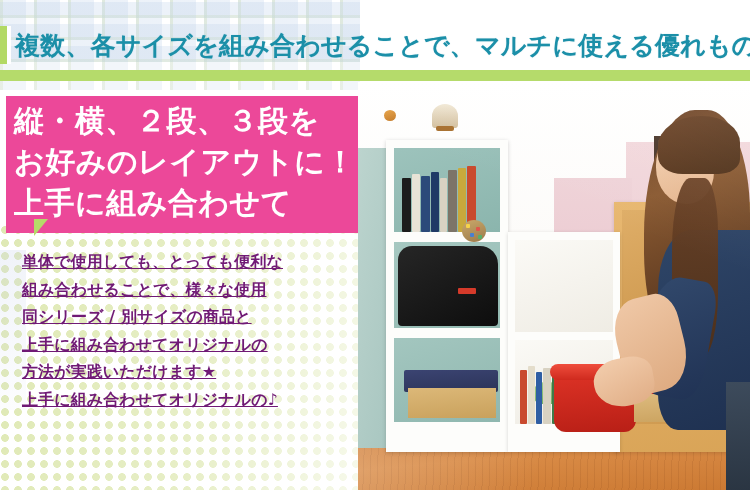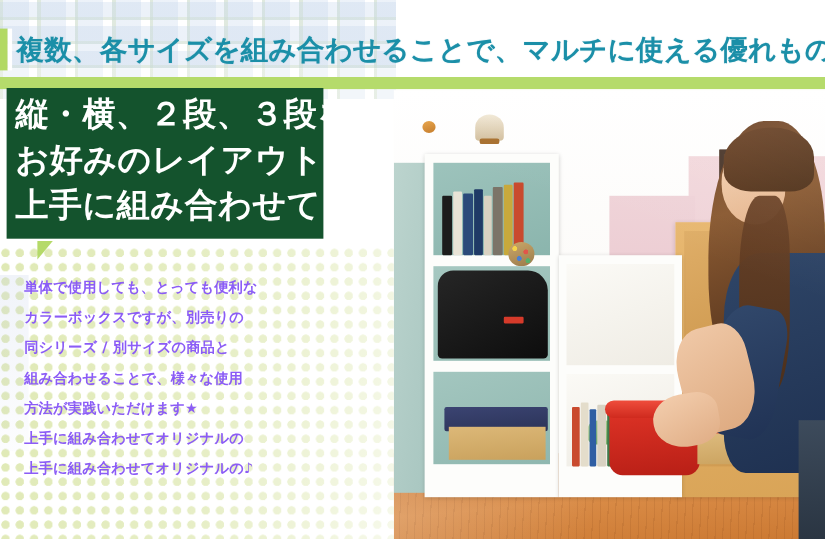--- a/index.html
+++ b/index.html
@@ -50,41 +50,41 @@
   .hbar2{width:4px;height:38px;background:#ffffff;flex:0 0 auto;}
   .htext{
     font-size:25px;font-weight:bold;color:#1b8fa8;
     letter-spacing:.2px;white-space:nowrap;line-height:1;
     padding-left:4px;text-shadow:0 0 1px rgba(27,143,168,.35);
   }
   .hrule{position:absolute;left:0;top:70px;width:750px;height:11px;background:#b5db6b;}
 
   
   .bubble{
-    position:absolute;left:6px;top:80px;width:288px;height:137px;
-    background:#14532d;
+    position:absolute;left:6px;top:96px;width:352px;height:137px;
+    background:#ec4899;
   }
   .bubble-inner{
     position:absolute;left:8px;top:8px;right:6px;
     color:#ffffff;font-weight:bold;font-size:30px;line-height:1.12;
     letter-spacing:.5px;white-space:nowrap;
   }
   .bubble-inner div{height:41px;}
   .tail{
     position:absolute;left:34px;top:219px;width:0;height:0;
     border-left:14px solid #b5da69;
     border-right:12px solid transparent;
     border-bottom:17px solid transparent;
   }
 
   
   .body-copy{
     position:absolute;left:22px;top:248px;width:340px;
-    color:#8b5cf6;font-size:13px;font-weight:bold;
-    line-height:27.5px;letter-spacing:.1px;white-space:nowrap;
+    color:#701a75;font-size:16px;font-weight:bold;
+    line-height:27.5px;letter-spacing:.1px;white-space:nowrap;text-decoration:underline;
   }
   .body-copy div{height:27.5px;}
 
   
   .photo{position:absolute;left:358px;top:82px;width:392px;height:408px;overflow:hidden;background:#fdfcfa;}
   .wall{position:absolute;left:0;top:0;width:392px;height:330px;background:linear-gradient(180deg,#ffffff 0%,#fbf9f6 70%,#f4efe9 100%);}
   .wall-pink{position:absolute;left:268px;top:60px;width:124px;height:270px;background:linear-gradient(180deg,#f2d8dc,#e9c6cd);}
   .wall-pink2{position:absolute;left:196px;top:96px;width:78px;height:234px;background:linear-gradient(180deg,#efd3d8,#e6bfc8);}
   .baseboard{position:absolute;left:0;top:322px;width:196px;height:12px;background:#f0ece6;}
   .floor{
@@ -175,25 +175,24 @@
     <div class="bubble-inner">
       <div>縦・横、２段、３段を</div>
       <div>お好みのレイアウトに！</div>
       <div>上手に組み合わせて</div>
     </div>
   </div>
   <div class="tail"></div>
 
   <div class="body-copy">
     <div>単体で使用しても、とっても便利な</div>
-    <div>カラーボックスですが、別売りの</div>
+    <div>組み合わせることで、様々な使用</div>
     <div>同シリーズ / 別サイズの商品と</div>
-    <div>組み合わせることで、様々な使用</div>
+    <div>上手に組み合わせてオリジナルの</div>
     <div>方法が実践いただけます★</div>
-    <div>上手に組み合わせてオリジナルの</div>
     <div>上手に組み合わせてオリジナルの♪</div>
   </div>
 
   <div class="photo">
     <div class="wall"></div>
     <div class="wall-pink"></div>
     <div class="wall-pink2"></div>
     <div class="baseboard"></div>
     <div class="floor"></div>
     <div class="floor-sheen"></div>

